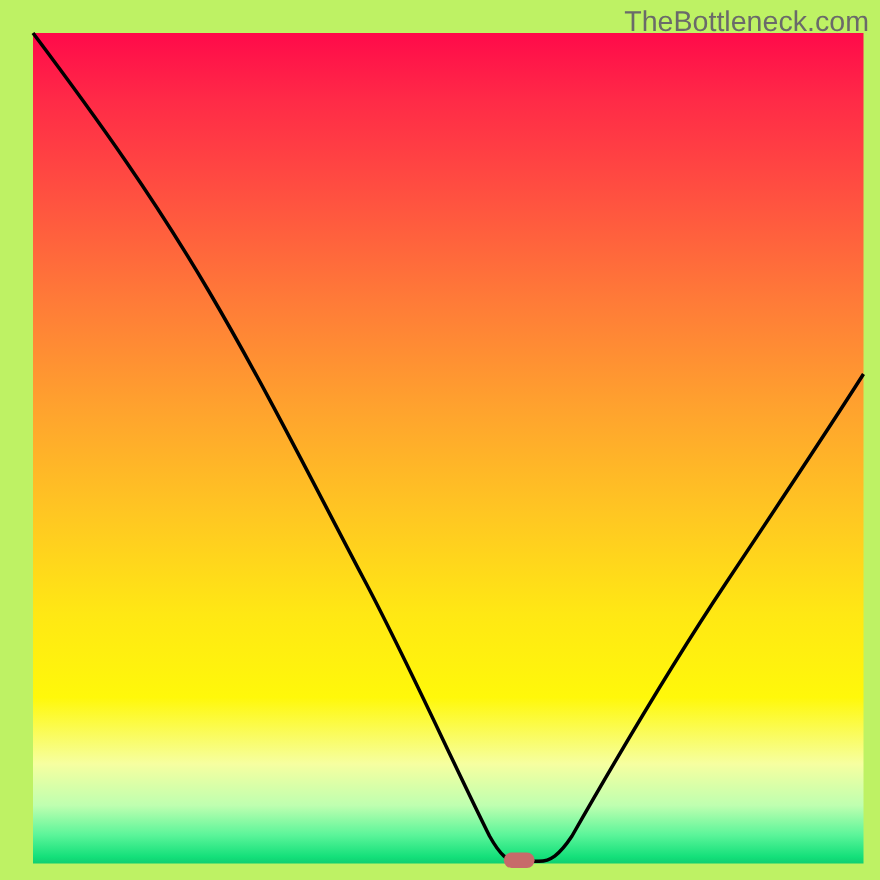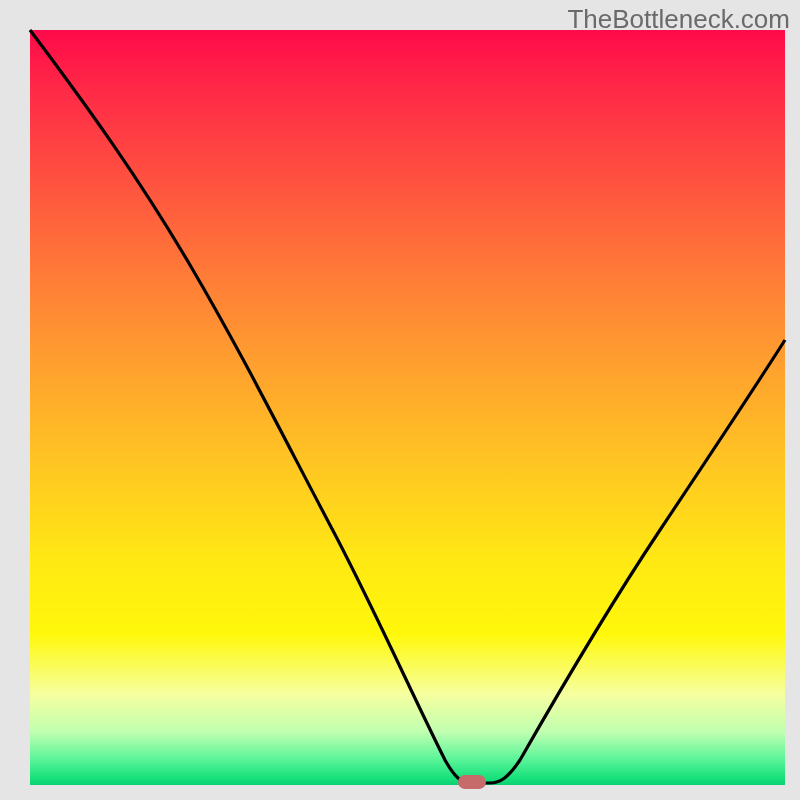--- a/index.html
+++ b/index.html
@@ -8,21 +8,21 @@
     width: 800px;
     height: 800px;
     background: #000;
     overflow: hidden;
     font-family: Arial, Helvetica, sans-serif;
   }
   .frame {
     position: relative;
     width: 800px;
     height: 800px;
-    background: #e5e5e5;
+    background: #bef264;
   }
   .watermark {
     position: absolute;
     top: 4px;
     right: 10px;
     color: #6a6a6a;
     font-size: 26px;
     font-weight: 400;
     letter-spacing: 0px;
     user-select: none;

